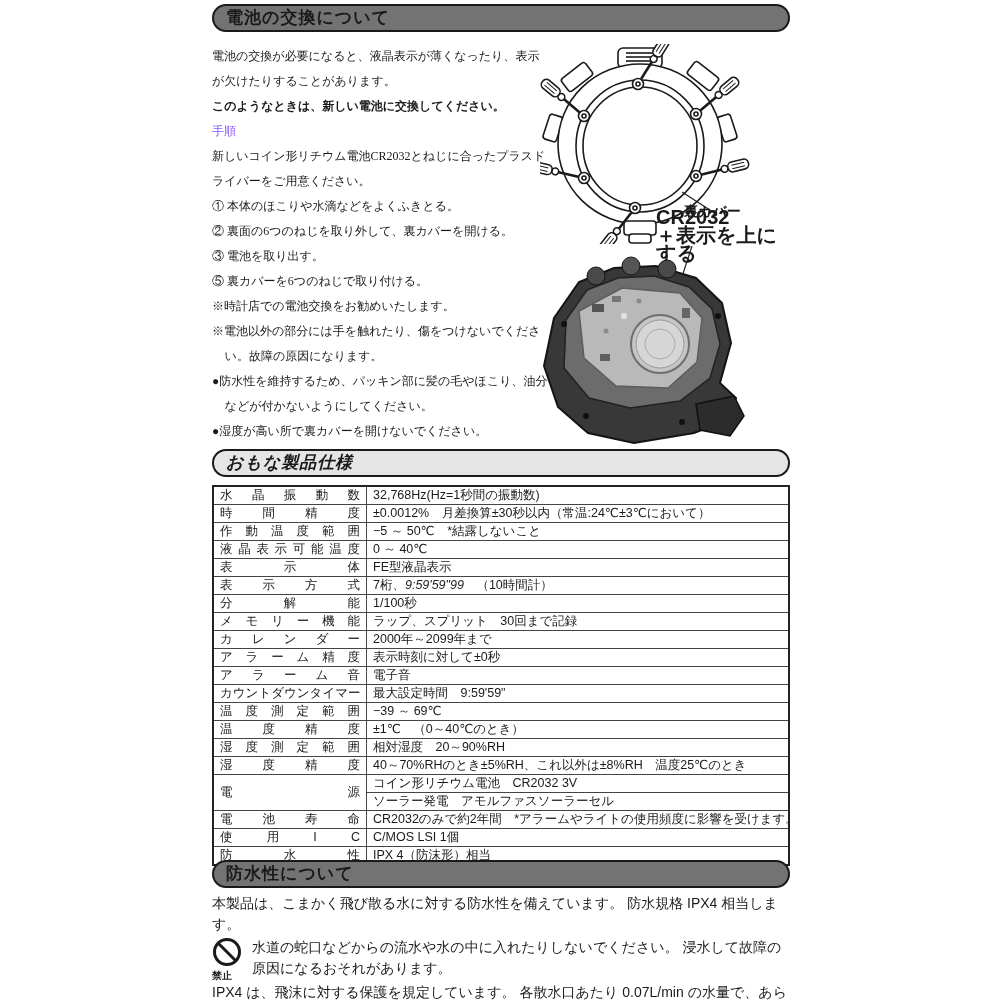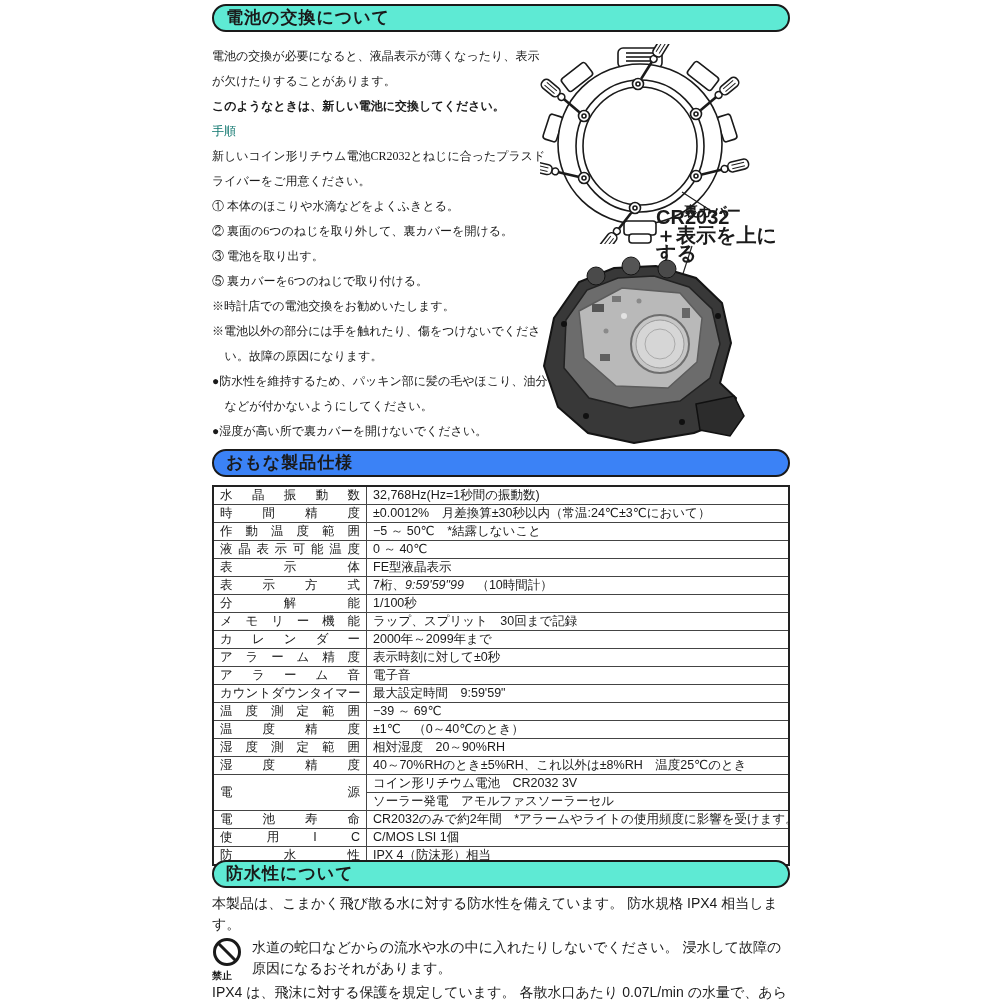--- a/index.html
+++ b/index.html
@@ -3,31 +3,31 @@
 <meta charset="utf-8">
 <style>
   html,body{margin:0;padding:0;background:#fff;}
   body{width:1000px;height:1000px;position:relative;overflow:hidden;
        font-family:"Liberation Sans","DejaVu Sans",sans-serif;color:#1a1a1a;}
   .content{position:absolute;left:212px;top:0;width:578px;height:1000px;}
 
   
   .pill{box-sizing:border-box;width:578px;height:28px;border:2px solid #1a1a1a;
         border-radius:14px;font-size:17px;font-weight:bold;line-height:24px;
-        padding-left:12px;letter-spacing:1px;background:#5eead4;}
-  .pill.gray{background:#3b82f6;}
+        padding-left:12px;letter-spacing:1px;background:#737373;}
+  .pill.gray{background:#e5e5e5;font-style:italic;}
   #hdr1{position:absolute;top:4px;left:0;}
   #hdr2{position:absolute;top:449px;left:0;}
   #hdr3{position:absolute;top:860px;left:0;}
 
   
   .bat-text{position:absolute;top:44px;left:0;width:336px;font-size:12px;line-height:25px;font-family:Liberation Serif, serif;}
   .bat-text p{margin:0;}
   .b{font-weight:bold;}
-  .dim{color:#0f766e;}
+  .dim{color:#8b5cf6;}
   .hang1{padding-left:1.05em;text-indent:-1.05em;}
   .hang15{padding-left:1.45em;text-indent:-1.45em;}
 
   
   .figure{position:absolute;left:322px;top:44px;width:256px;height:404px;}
   .figure svg{position:absolute;}
   #lineart{left:6px;top:0;}
   #photo{left:0;top:200px;}
   .fig-label{position:absolute;font-weight:bold;}
   #lbl-backcover{left:150px;top:159px;font-size:14px;}

